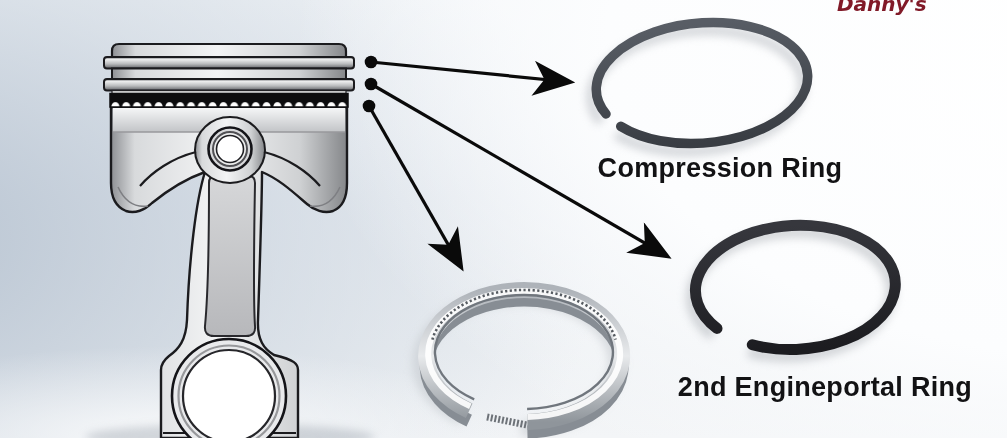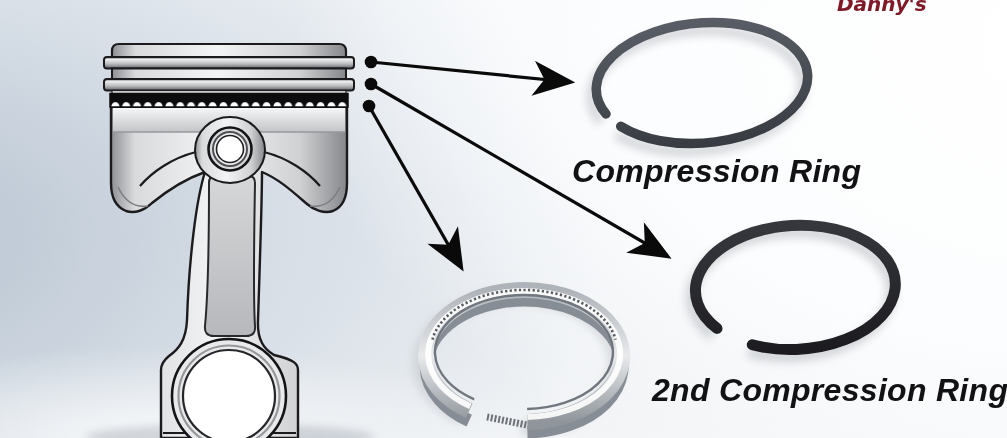--- a/index.html
+++ b/index.html
@@ -7,22 +7,22 @@
   .stage{
     position:relative;width:1007px;height:438px;overflow:hidden;
     background:
       radial-gradient(50% 30% at 16% 100%, rgba(250,251,252,.95) 0%, rgba(250,251,252,0) 70%),
       radial-gradient(115% 160% at 112% 10%, #ffffff 0%, #fcfdfe 45%, rgba(255,255,255,0) 72%),
       radial-gradient(95% 135% at -14% 55%, rgba(176,189,204,.9) 0%, rgba(199,209,220,.55) 45%, rgba(222,229,236,0) 78%),
       linear-gradient(180deg,#f2f5f8 0%,#eaeef3 45%,#eef1f4 80%,#f3f5f7 100%);
   }
   svg.art{position:absolute;left:0;top:0;}
   .label{
-    position:absolute;font-weight:700;color:#121214;font-size:32px;
-    letter-spacing:.3px;white-space:nowrap;font-style:italic;
+    position:absolute;font-weight:700;color:#121214;font-size:27px;
+    letter-spacing:.3px;text-align:center;white-space:nowrap;
   }
   #label-compression{left:572px;top:153px;width:296px;}
   #label-second-compression{left:652px;top:372px;width:346px;}
   .watermark{
     position:absolute;left:837px;top:-9px;font-family:"DejaVu Sans",sans-serif;
     font-weight:700;font-style:italic;font-size:20px;line-height:27px;
     color:#811a28;white-space:nowrap;
   }
   .watermark span{display:block;}
 </style>
@@ -151,19 +151,19 @@
       <circle cx="371" cy="84" r="6.3" stroke="none"></circle>
       <circle cx="369" cy="106" r="6.3" stroke="none"></circle>
       <path d="M 371,62 L 570,82" fill="none" marker-end="url(#ah)"></path>
       <path d="M 371,84 L 667,256" fill="none" marker-end="url(#ah)"></path>
       <path d="M 369,106 L 461,267" fill="none" marker-end="url(#ah)"></path>
     </g>
   </svg>
 
   <div class="label" id="label-compression">Compression Ring</div>
 
-  <div class="label" id="label-second-compression">2nd Compression Ring</div>
+  <div class="label" id="label-second-compression">2nd Engineportal Ring</div>
 
   <div class="watermark">
     <span>Danny's</span>
   </div>
 
 </div>
 
 </body></html>

